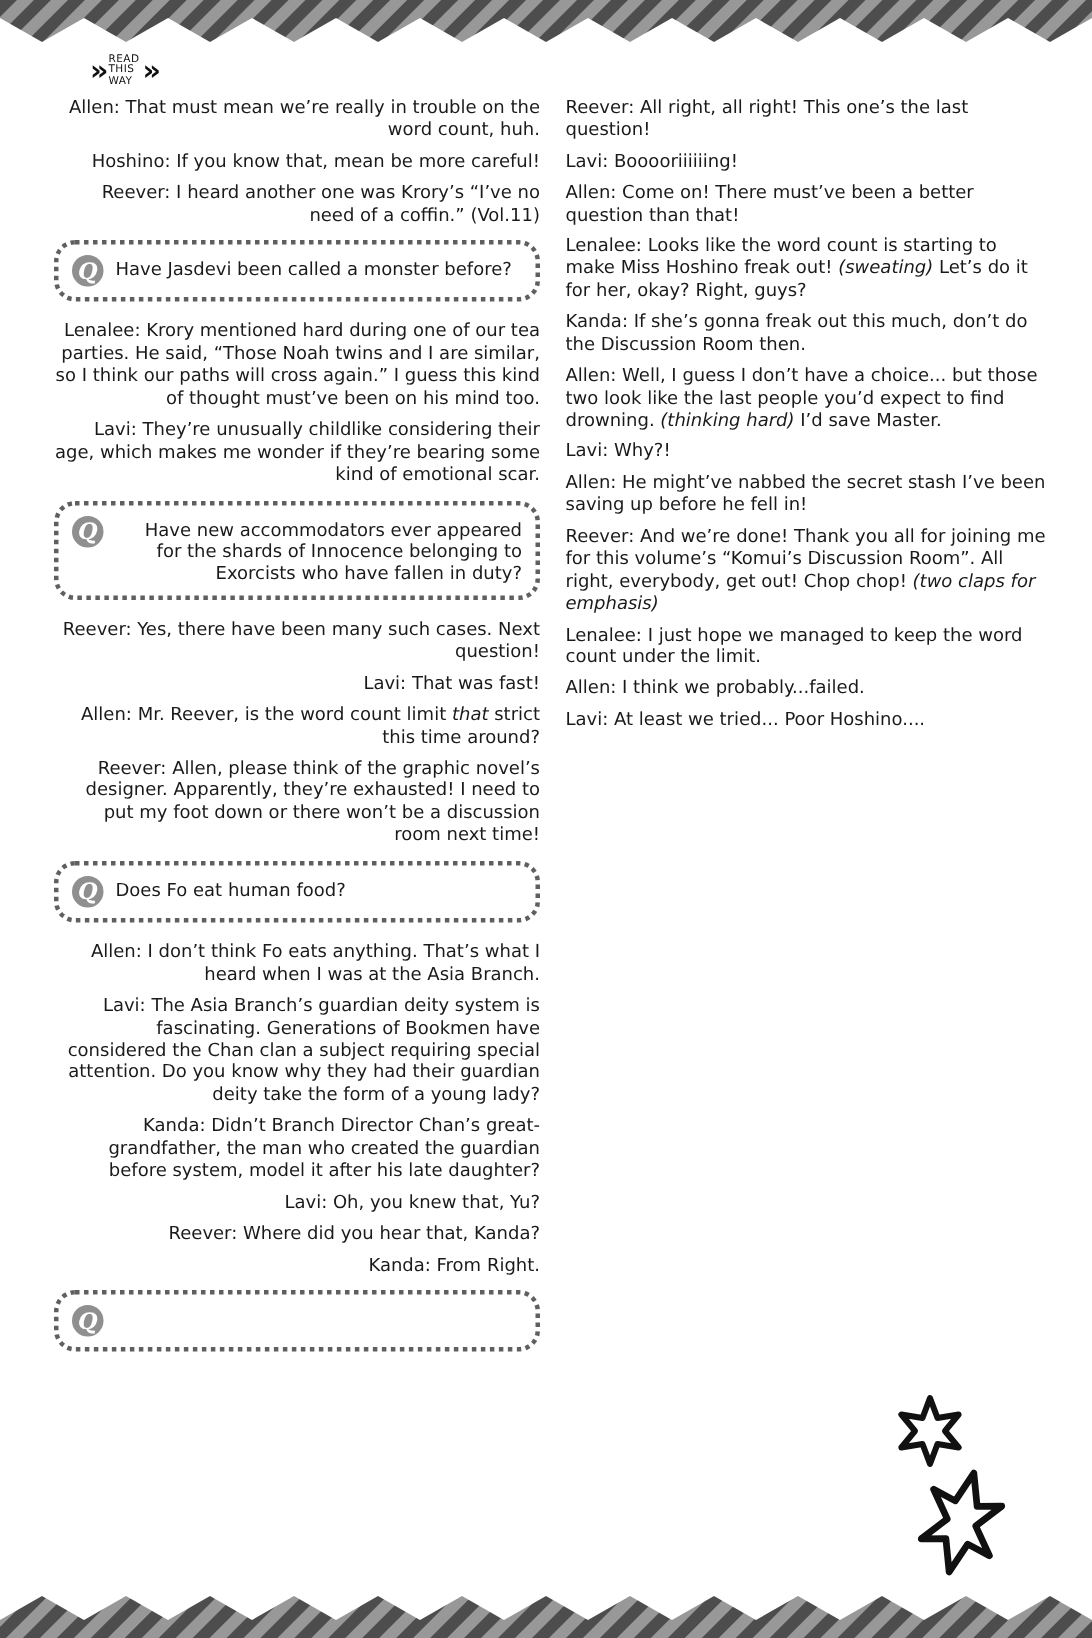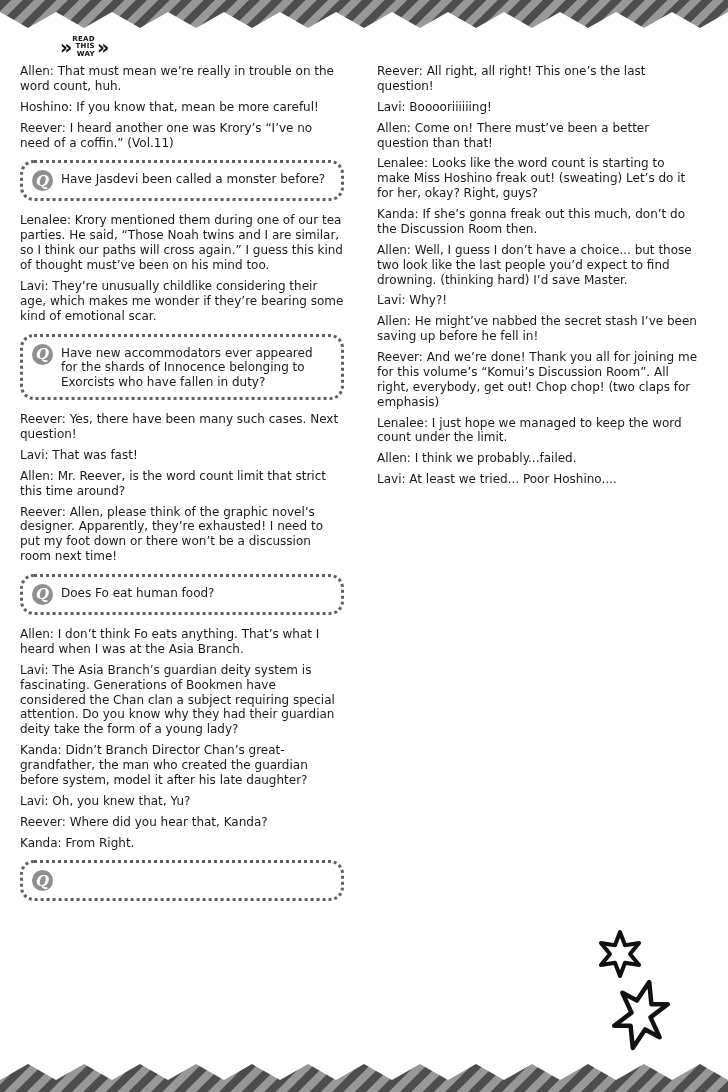--- a/index.html
+++ b/index.html
@@ -7,28 +7,28 @@
     position:relative; width:728px; height:1092px; margin:0 auto;
     background:#ffffff; overflow:hidden;
     font-family:"DejaVu Sans", sans-serif; color:#1a1a1a;
   }
   .border-svg { position:absolute; left:0; width:728px; height:30px; display:block; }
   .border-top { top:0; }
   .border-bottom { bottom:0; }
 
   .rtw { position:absolute; left:60px; top:36px; display:flex; align-items:center; gap:2px; }
   .rtw .chev { font-weight:bold; font-size:19px; line-height:1; color:#111; letter-spacing:-2px; }
-  .rtw .rtw-text { display:flex; flex-direction:column; font-size:7px; font-weight:bold; line-height:1.05; letter-spacing:0.3px; color:#111;text-align:right; }
+  .rtw .rtw-text { display:flex; flex-direction:column; font-size:7px; font-weight:normal; line-height:1.05; letter-spacing:0.3px; color:#111; }
 
   .col { position:absolute; top:64px; width:324px; font-size:12px; line-height:1.24; }
-  .col-left { left:20px; }
+  .col-left { left:36px;text-align:right; }
   .col-right { left:377px; }
 
   p.dialogue { margin:0 0 6px 0; }
-  .em { }
+  .em { font-style:italic; }
 
   .qbox {
     display:flex; align-items:flex-start; gap:8px;
     border:3px dotted #5f5f5f; border-radius:14px;
     padding:7px 9px; margin:10px 0 12px 0; background:#fff;
   }
   .qicon {
     flex:0 0 auto; width:21px; height:21px; border-radius:50%;
     background:#8f8f8f; color:#ffffff;
     font-family:"DejaVu Serif", serif; font-style:italic; font-weight:bold; font-size:15px;
@@ -66,21 +66,21 @@
   </div>
 
   <div class="col col-left">
       <p class="dialogue"><span>Allen: That must mean we’re really in trouble on the word count, huh.</span></p>
       <p class="dialogue"><span>Hoshino: If you know that, mean be more careful!</span></p>
       <p class="dialogue"><span>Reever: I heard another one was Krory’s “I’ve no need of a coffin.” (Vol.11)</span></p>
       <div class="qbox">
         <span class="qicon">Q</span>
         <span class="qtext"><span>Have Jasdevi been called a monster before?</span></span>
       </div>
-      <p class="dialogue"><span>Lenalee: Krory mentioned them during one of our tea parties. He said, “Those Noah twins and I are similar, so I think our paths will cross again.” I guess this kind of thought must’ve been on his mind too.</span></p>
+      <p class="dialogue"><span>Lenalee: Krory mentioned hard during one of our tea parties. He said, “Those Noah twins and I are similar, so I think our paths will cross again.” I guess this kind of thought must’ve been on his mind too.</span></p>
       <p class="dialogue"><span>Lavi: They’re unusually childlike considering their age, which makes me wonder if they’re bearing some kind of emotional scar.</span></p>
       <div class="qbox">
         <span class="qicon">Q</span>
         <span class="qtext"><span>Have new accommodators ever appeared for the shards of Innocence belonging to Exorcists who have fallen in duty?</span></span>
       </div>
       <p class="dialogue"><span>Reever: Yes, there have been many such cases. Next question!</span></p>
       <p class="dialogue"><span>Lavi: That was fast!</span></p>
       <p class="dialogue"><span>Allen: Mr. Reever, is the word count limit </span><span class="em">that</span><span> strict this time around?</span></p>
       <p class="dialogue"><span>Reever: Allen, please think of the graphic novel’s designer. Apparently, they’re exhausted! I need to put my foot down or there won’t be a discussion room next time!</span></p>
       <div class="qbox">

